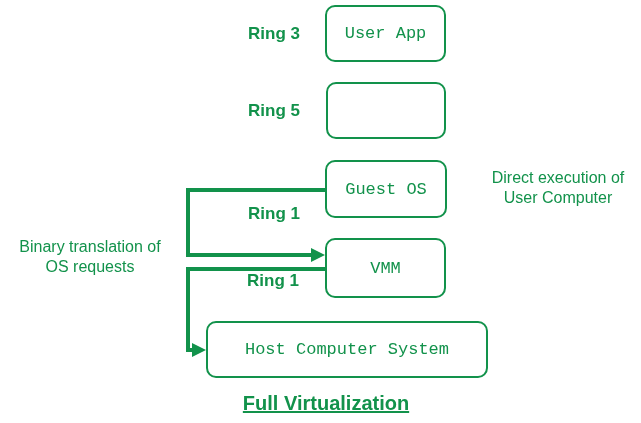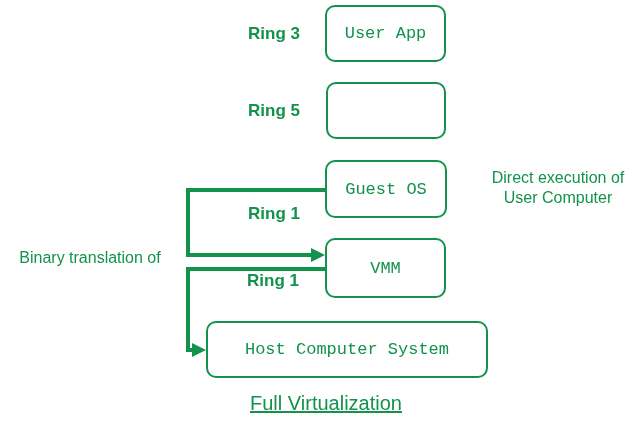--- a/index.html
+++ b/index.html
@@ -53,30 +53,30 @@
   #ring1-label { left: 230px; top: 184px; margin-top: 20px; }
   #ring0-label { left: 229px; top: 271px; }
 
   .caption {
     position: absolute;
     text-align: center;
     font-size: 16px;
     line-height: 20px;
     white-space: nowrap;
   }
-  #caption-left  { left: 4px;   top: 248px; width: 172px; }
+  #caption-left  { left: 4px;   top: 237px; width: 172px; }
   #caption-right { left: 478px; top: 168px; width: 160px; }
 
   .diagram-title {
     position: absolute;
     left: 11px;
     top: 392px;
     width: 630px;
     text-align: center;
-    font-weight: normal;
+    font-weight: bold;
     font-size: 20px;
     text-decoration: underline;
     white-space: nowrap;
   }
 </style>
 </head>
 <body>
 
 <div class="canvas">
 
@@ -109,20 +109,21 @@
     <span>Host Computer System</span>
   </div>
 
   <div class="ring-label" id="ring3-label">Ring 3</div>
   <div class="ring-label" id="ring2-label">Ring 5</div>
   <div class="ring-label" id="ring1-label">Ring 1</div>
   <div class="ring-label" id="ring0-label">Ring 1</div>
 
   <div class="caption" id="caption-left">
     <div>Binary translation of</div>
+    <div>OS requests</div>
   </div>
 
   <div class="caption" id="caption-right">
     <div>Direct execution of</div>
     <div>User Computer</div>
   </div>
 
   <div class="diagram-title">Full Virtualization</div>
 
 </div>

